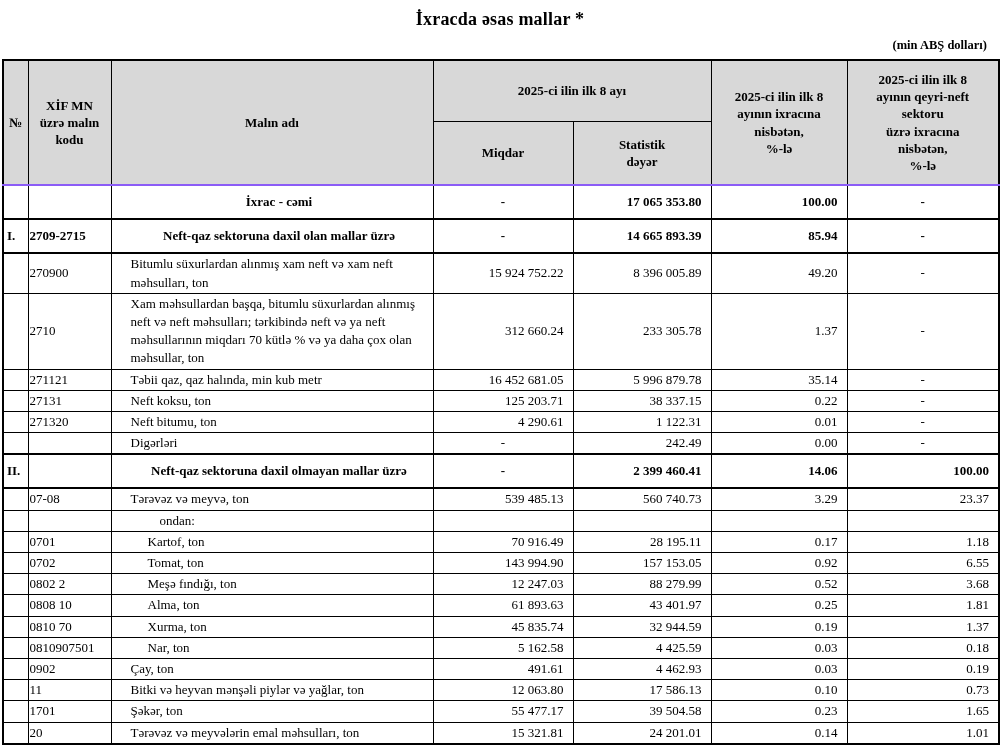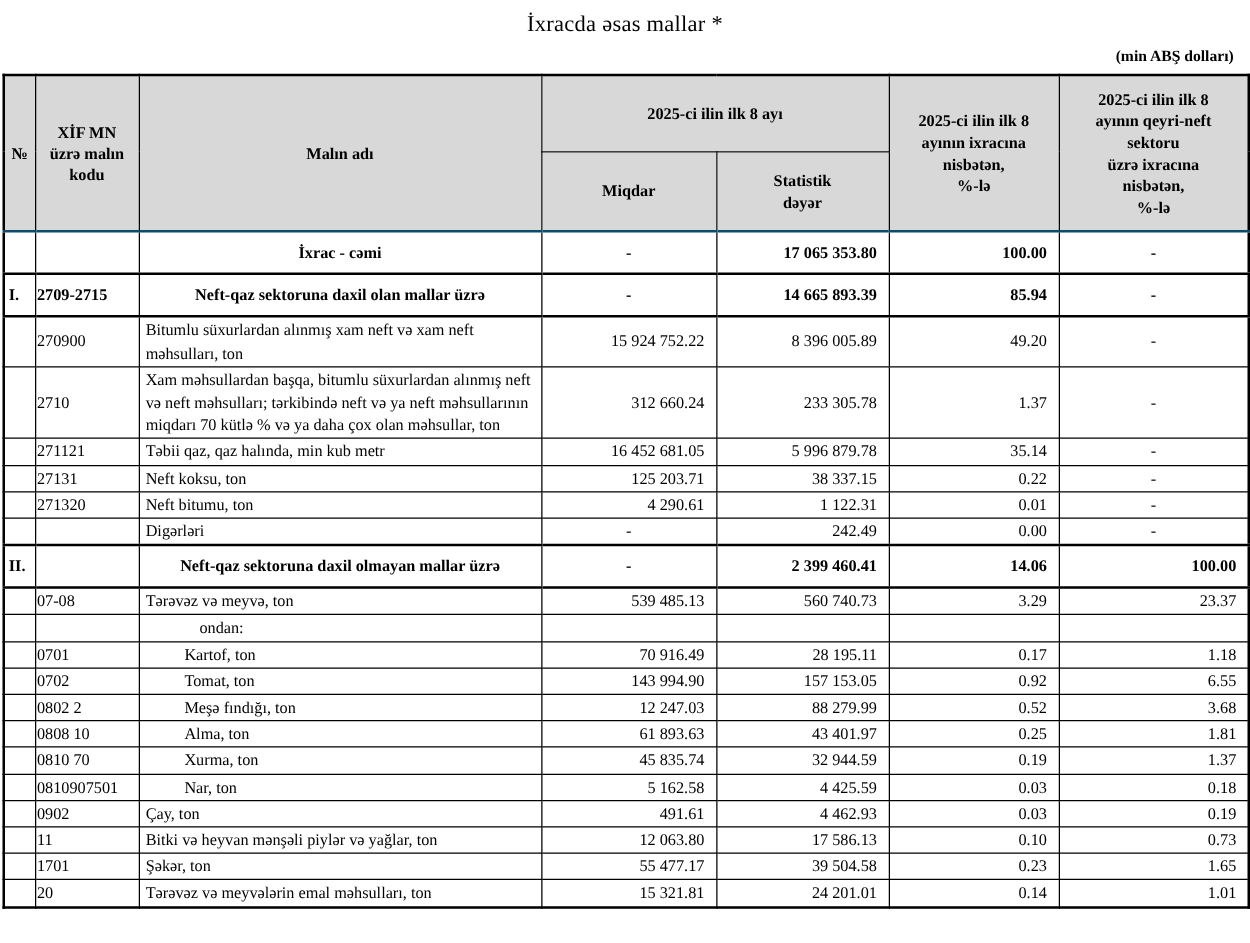--- a/index.html
+++ b/index.html
@@ -8,21 +8,21 @@
     background: #ffffff;
     width: 1000px;
     height: 754px;
     overflow: hidden;
     font-family: "Liberation Serif", "DejaVu Serif", serif;
     color: #000;
   }
   .page-title {
     text-align: center;
     font-size: 18px;
-    font-weight: normal;
+    font-weight: bold;
     margin: 9px 0 0 0;
     letter-spacing: 0.2px;
   }
   .unit-note {
     text-align: right;
     font-size: 12.5px;
     margin: 8px 13px 6px 0;
     font-weight: bold;
   }
   table.main-table {
@@ -41,31 +41,31 @@
     font-weight: bold;
     font-size: 13px;
     text-align: center;
     vertical-align: middle;
     white-space: pre-line;
     line-height: 1.32;
     padding: 2px 3px;
   }
   thead tr.tier1 { height: 61px; }
   thead tr.tier2 { height: 64px; }
-  thead th.hdr-bottom { border-bottom: 2px solid #0c4a6e; }
+  thead th.hdr-bottom { border-bottom: 2px solid #8b5cf6; }
   tbody td {
     font-size: 13px;
     line-height: 1.4;
     padding: 1px 5px;
     vertical-align: middle;
     background: #ffffff;
   }
   td.c-no   { padding-left: 3px; padding-right: 1px; }
   td.c-code { padding-left: 1px; }
-  td.c-name { padding-left: 5px; }
+  td.c-name { padding-left: 19px; }
   td.c-qty, td.c-value, td.c-pct_export, td.c-pct_nonoil {
     text-align: right;
     padding-right: 9px;
   }
   td.dash { text-align: center; padding-right: 5px; }
   tr.row-total td {
     font-weight: bold;
     padding-top: 7px;
     padding-bottom: 7px;
     border-top: 2px solid #000;

